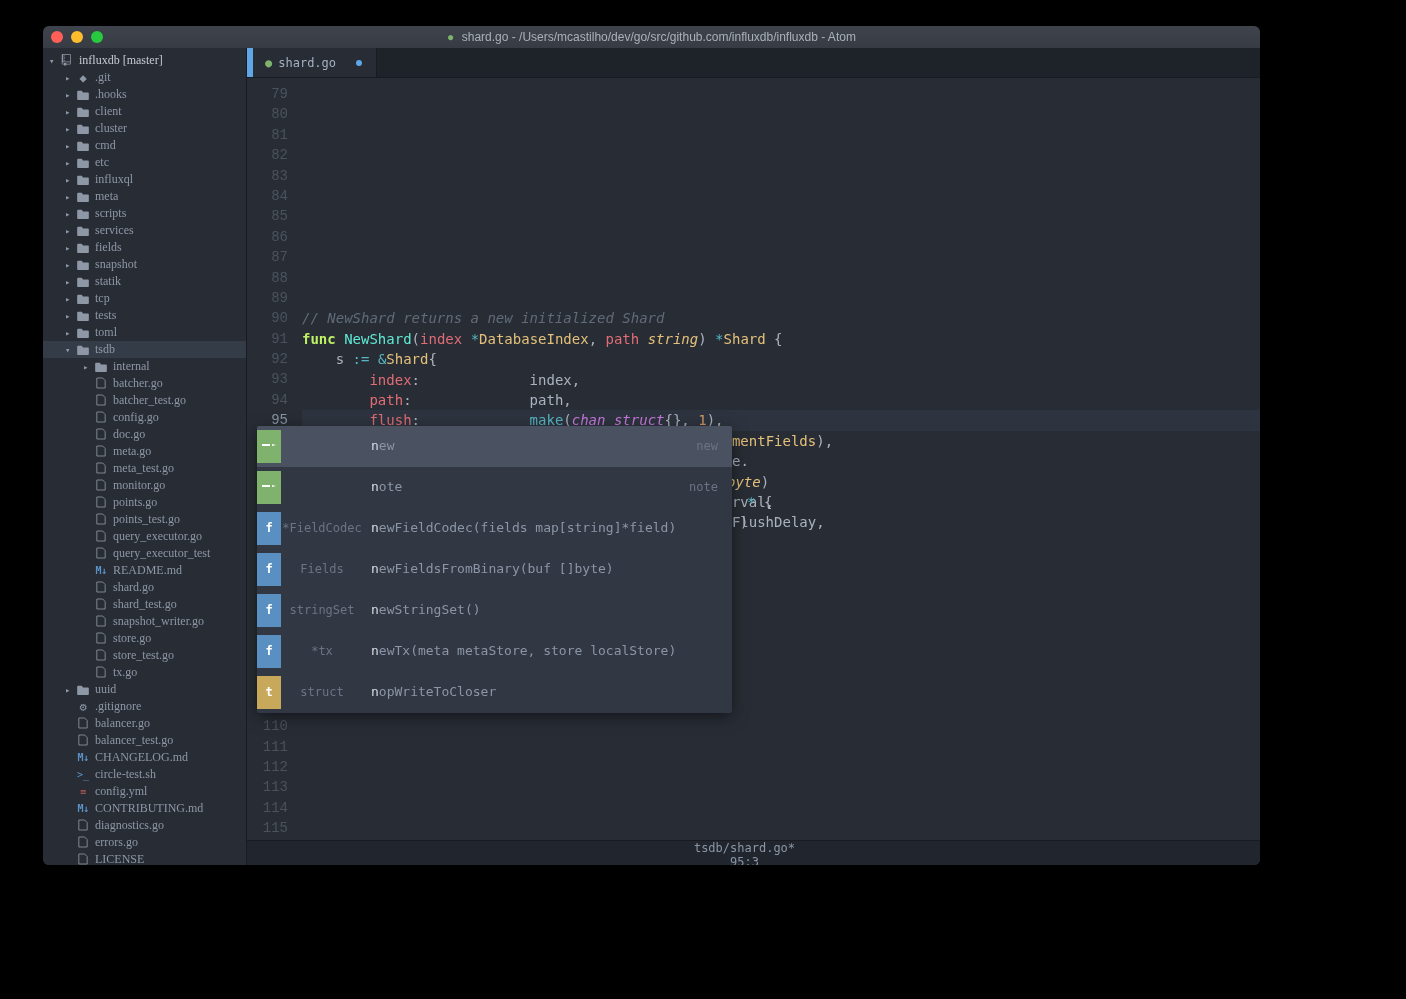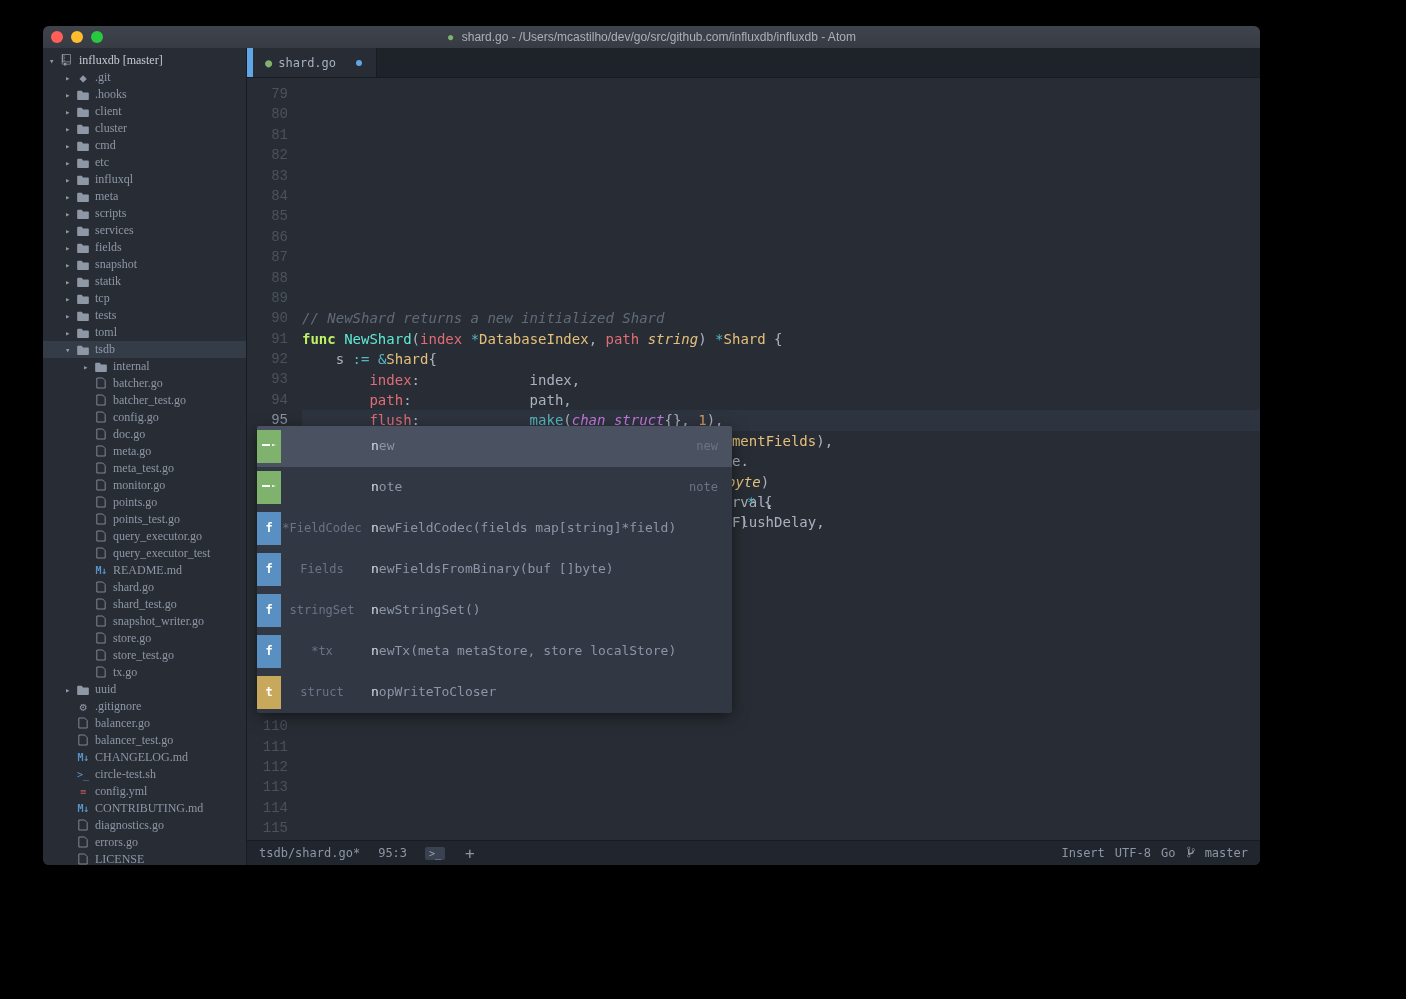--- a/index.html
+++ b/index.html
@@ -240,20 +240,21 @@
     .statusbar {
       height: 25px;
       background: #21262e;
       border-top: 1px solid #181c22;
       display: flex;
       align-items: center;
       font-family: Menlo, monospace;
       font-size: 12px;
       color: #8c95a5;
       padding: 0 12px;
+      flex-direction: column;
     }
     .statusbar .spacer { flex: 1; }
     .status-item { margin-right: 18px; }
     .status-item.right { margin-right: 0; margin-left: 10px; }
     .git-icon svg { width: 12px; height: 12px; fill: #8c95a5; vertical-align: -1px; }
     .term-icon {
       display: inline-block;
       background: #3a4150; color: #9aa3b5;
       font-size: 10px; padding: 1px 4px;
       border-radius: 2px;

